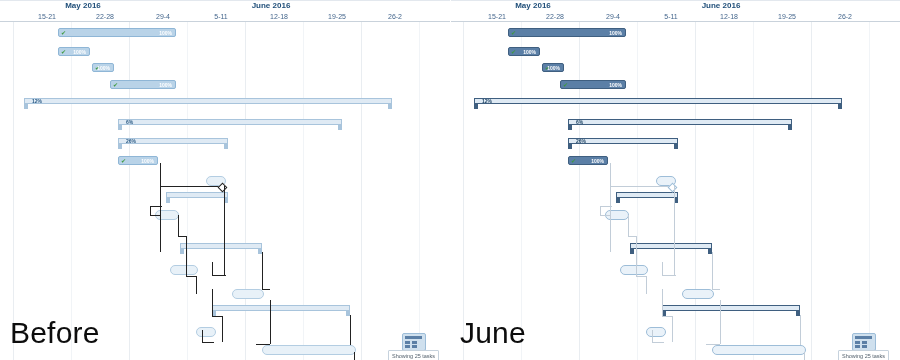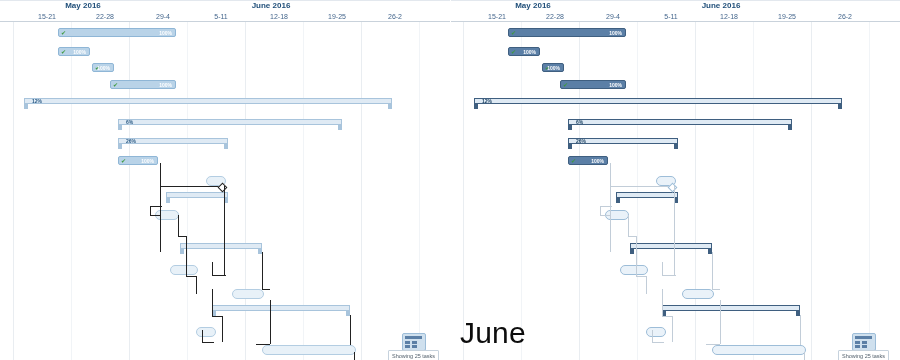--- a/index.html
+++ b/index.html
@@ -226,20 +226,21 @@
       <div class="tasks-icon">
         <i style="left:2px;top:2px;width:17px;height:3px;"></i>
         <i style="left:2px;top:7px;width:5px;height:3px;"></i>
         <i style="left:9px;top:7px;width:5px;height:3px;"></i>
         <i style="left:2px;top:11px;width:5px;height:3px;"></i>
         <i style="left:9px;top:11px;width:5px;height:3px;"></i>
       </div>
       <div class="tasks-box">Showing 25 tasks</div>
     </div>
 
+    <div class="caption" style="left:10px;top:318px;">Before</div>
   </div>
 
   <div class="panel after">
     <div class="grid-layer">
         <div class="gridline" style="left: 13px;"></div>
         <div class="gridline minor" style="left: 71px;"></div>
         <div class="gridline" style="left: 129px;"></div>
         <div class="gridline minor" style="left: 187px;"></div>
         <div class="gridline" style="left: 245px;"></div>
         <div class="gridline minor" style="left: 303px;"></div>

